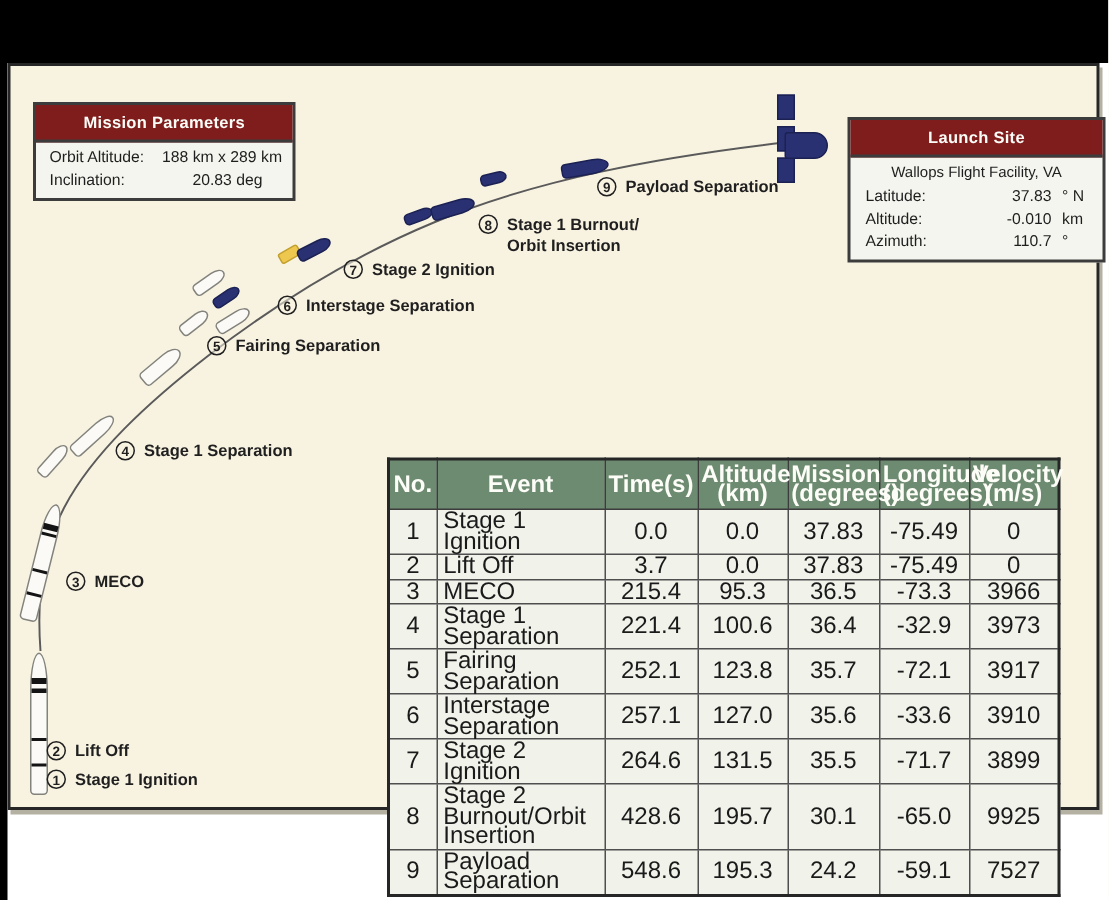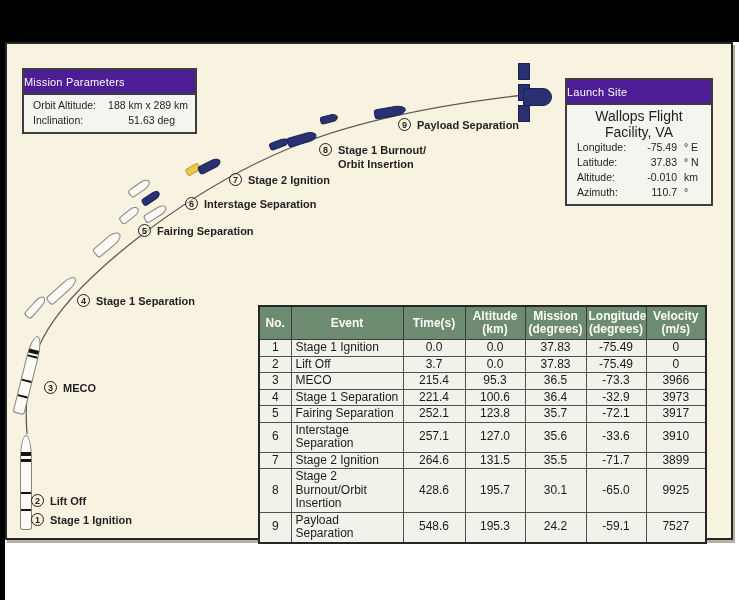--- a/index.html
+++ b/index.html
@@ -8,30 +8,30 @@
   #canvas { position:relative; width:739px; height:600px; background:#ffffff; overflow:hidden; }
 
   .black-band-top { position:absolute; left:0; top:0; width:739px; height:42px; background:#000; }
   .black-strip-left { position:absolute; left:0; top:0; width:5px; height:600px; background:#000; }
 
   #figure { position:absolute; left:5px; top:42px; width:728px; height:498px;
             background:#f8f2e1; border:2px solid #262626; box-shadow:2px 3px 0 #b4b0a2; }
 
   
   .panel { position:absolute; border:2px solid #3c3c3c; background:#f4f5ee; }
-  .panel-header { background:#4c1d95; color:#fdfdf8; text-align:left; font-size:11px;
-                  font-weight:400; padding:6px 0 5px 0; border-bottom:2px solid #3c3c3c; letter-spacing:.2px; }
+  .panel-header { background:#7f1d1d; color:#fdfdf8; text-align:center; font-size:11px;
+                  font-weight:700; padding:6px 0 5px 0; border-bottom:2px solid #3c3c3c; letter-spacing:.2px; }
   .panel-body { padding:3px 4px 4px 4px; font-size:10.5px; color:#1e1e1e; }
   .p-row { display:flex; line-height:15px; }
   .p-row .lbl { flex:0 0 auto; padding-left:5px; }
   .p-row .val { flex:1 1 auto; text-align:right; }
   .mission .p-row .val { padding-right:3px; }
   .mission .p-row.second .val { padding-right:16px; }
 
-  .launch .facility { text-align:center; line-height:16px; font-size:14px; }
+  .launch .facility { text-align:center; line-height:16px; font-size:10px; }
   .launch .p-row .lbl { width:62px; padding-left:6px; text-align:left; }
   .launch .p-row .val { flex:1; text-align:right; padding-right:4px; }
   .launch .p-row .unit { width:26px; text-align:left; padding-left:3px; }
 
   
   #traj-svg { position:absolute; left:0; top:0; width:724px; height:494px; }
 
   .evt { position:absolute; display:flex; align-items:flex-start; white-space:nowrap; }
   .evt-circle { width:13px; height:13px; border:1.5px solid #1f1f1f; border-radius:50%;
                 font-size:9px; font-weight:700; color:#1f1f1f; display:flex;
@@ -46,21 +46,21 @@
   .piece { position:absolute; border:1px solid #83837d; background:#fbfaf6;
            border-radius:50% 50% 3px 3px / 32% 32% 3px 3px; }
   .piece.navy { background:#2a3173; border-color:#1b2152; }
   .piece.flame { background:#eec84e; border-color:#c2a02f; border-radius:2px; }
   .sat-panel { position:absolute; width:12px; height:17px; background:#2a3173; border:1px solid #1b2152; }
   .sat-body { position:absolute; width:29px; height:18px; background:#2a3173; border:1px solid #1b2152;
               border-radius:2px 9px 9px 2px; }
 
   
   #events-table { position:absolute; left:251px; top:261px; width:447px; border-collapse:collapse;
-                  table-layout:fixed; font-size:12px; color:#1a1a1a; border:2px solid #262626;
+                  table-layout:fixed; font-size:16px; color:#1a1a1a; border:2px solid #262626;
                   background:#f1f3ea; }
   #events-table th { background:#6d8b70; color:#fdfdf8; font-weight:700; border:1px solid #3c3c3c;
                      padding:3px 2px; line-height:13px; text-align:center; }
   #events-table td { border:1px solid #4f4f4f; padding:1px 4px; line-height:13.5px; text-align:center; }
   #events-table td.ev { text-align:left; }
   .th-line { display:block; }
 </style>
 </head>
 <body>
 
@@ -153,34 +153,29 @@
 
     <div class="panel mission" style="left:15px; top:24px; width:175px;">
       <div class="panel-header">Mission Parameters</div>
       <div class="panel-body">
         <div class="p-row">
           <span class="lbl">Orbit Altitude:</span>
           <span class="val">188 km  x  289 km</span>
         </div>
         <div class="p-row second">
           <span class="lbl">Inclination:</span>
-          <span class="val">51.63 deg</span>
+          <span class="val">20.83 deg</span>
         </div>
       </div>
     </div>
 
-    <div class="panel launch" style="left:558px; top:34px; width:148px;">
+    <div class="panel launch" style="left:558px; top:34px; width:172px;">
       <div class="panel-header">Launch Site</div>
       <div class="panel-body">
         <div class="facility">Wallops Flight Facility, VA</div>
-        <div class="p-row">
-          <span class="lbl">Longitude:</span>
-          <span class="val">-75.49</span>
-          <span class="unit">° E</span>
-        </div>
         <div class="p-row">
           <span class="lbl">Latitude:</span>
           <span class="val">37.83</span>
           <span class="unit">° N</span>
         </div>
         <div class="p-row">
           <span class="lbl">Altitude:</span>
           <span class="val">-0.010</span>
           <span class="unit">km</span>
         </div>

